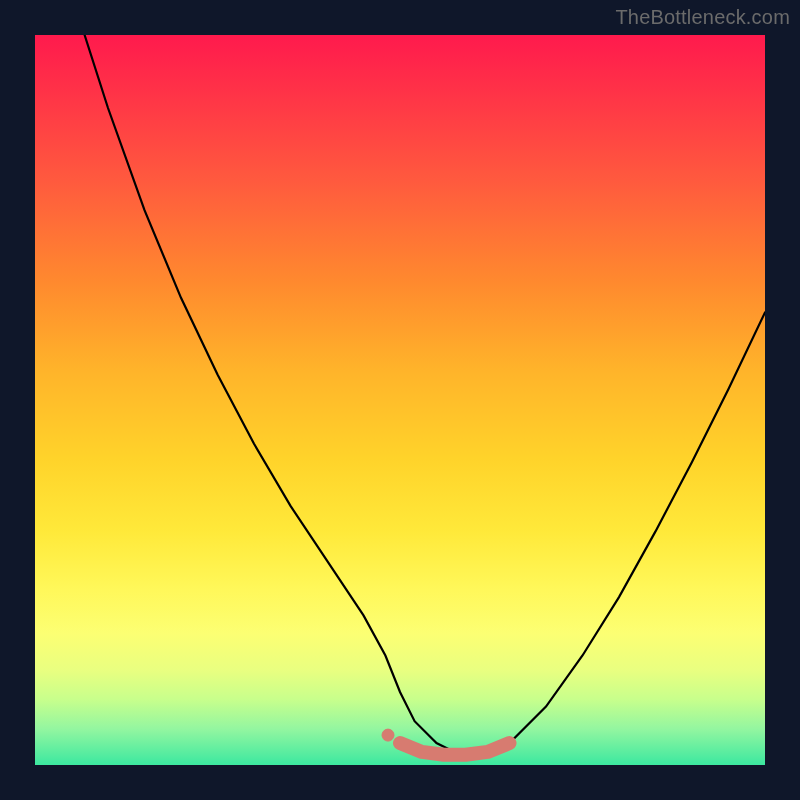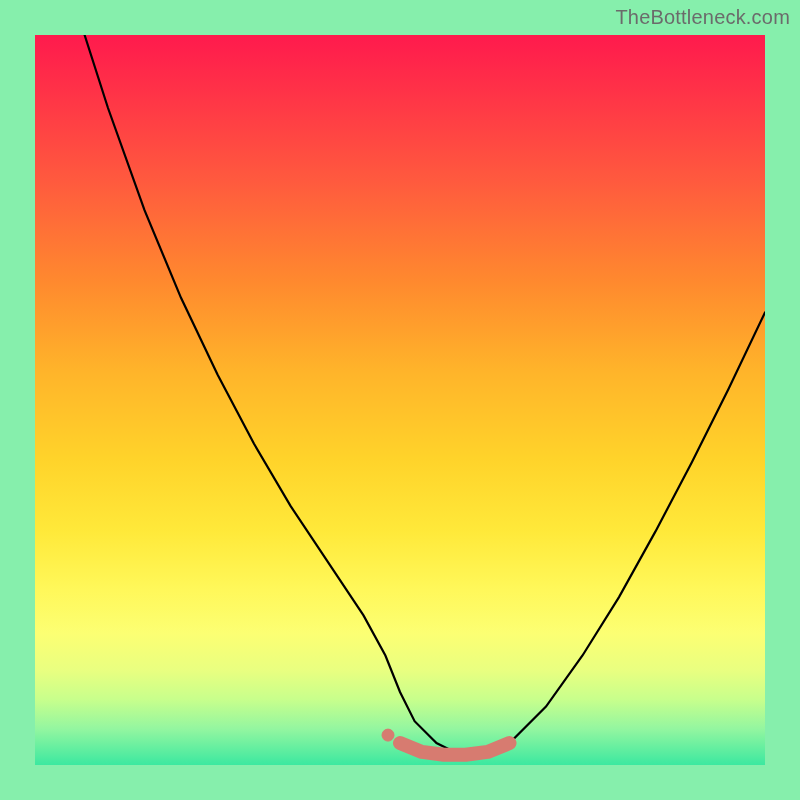--- a/index.html
+++ b/index.html
@@ -9,21 +9,21 @@
     height: 800px;
     background: #000;
     overflow: hidden;
   }
   .frame {
     position: absolute;
     left: 0;
     top: 0;
     width: 800px;
     height: 800px;
-    background: #86efac;
+    background: #0f172a;
   }
   .plot {
     position: absolute;
     left: 35px;
     top: 35px;
     width: 730px;
     height: 730px;
     background: linear-gradient(to bottom,
       #ff1a4d 0%,
       #ff3347 8%,

